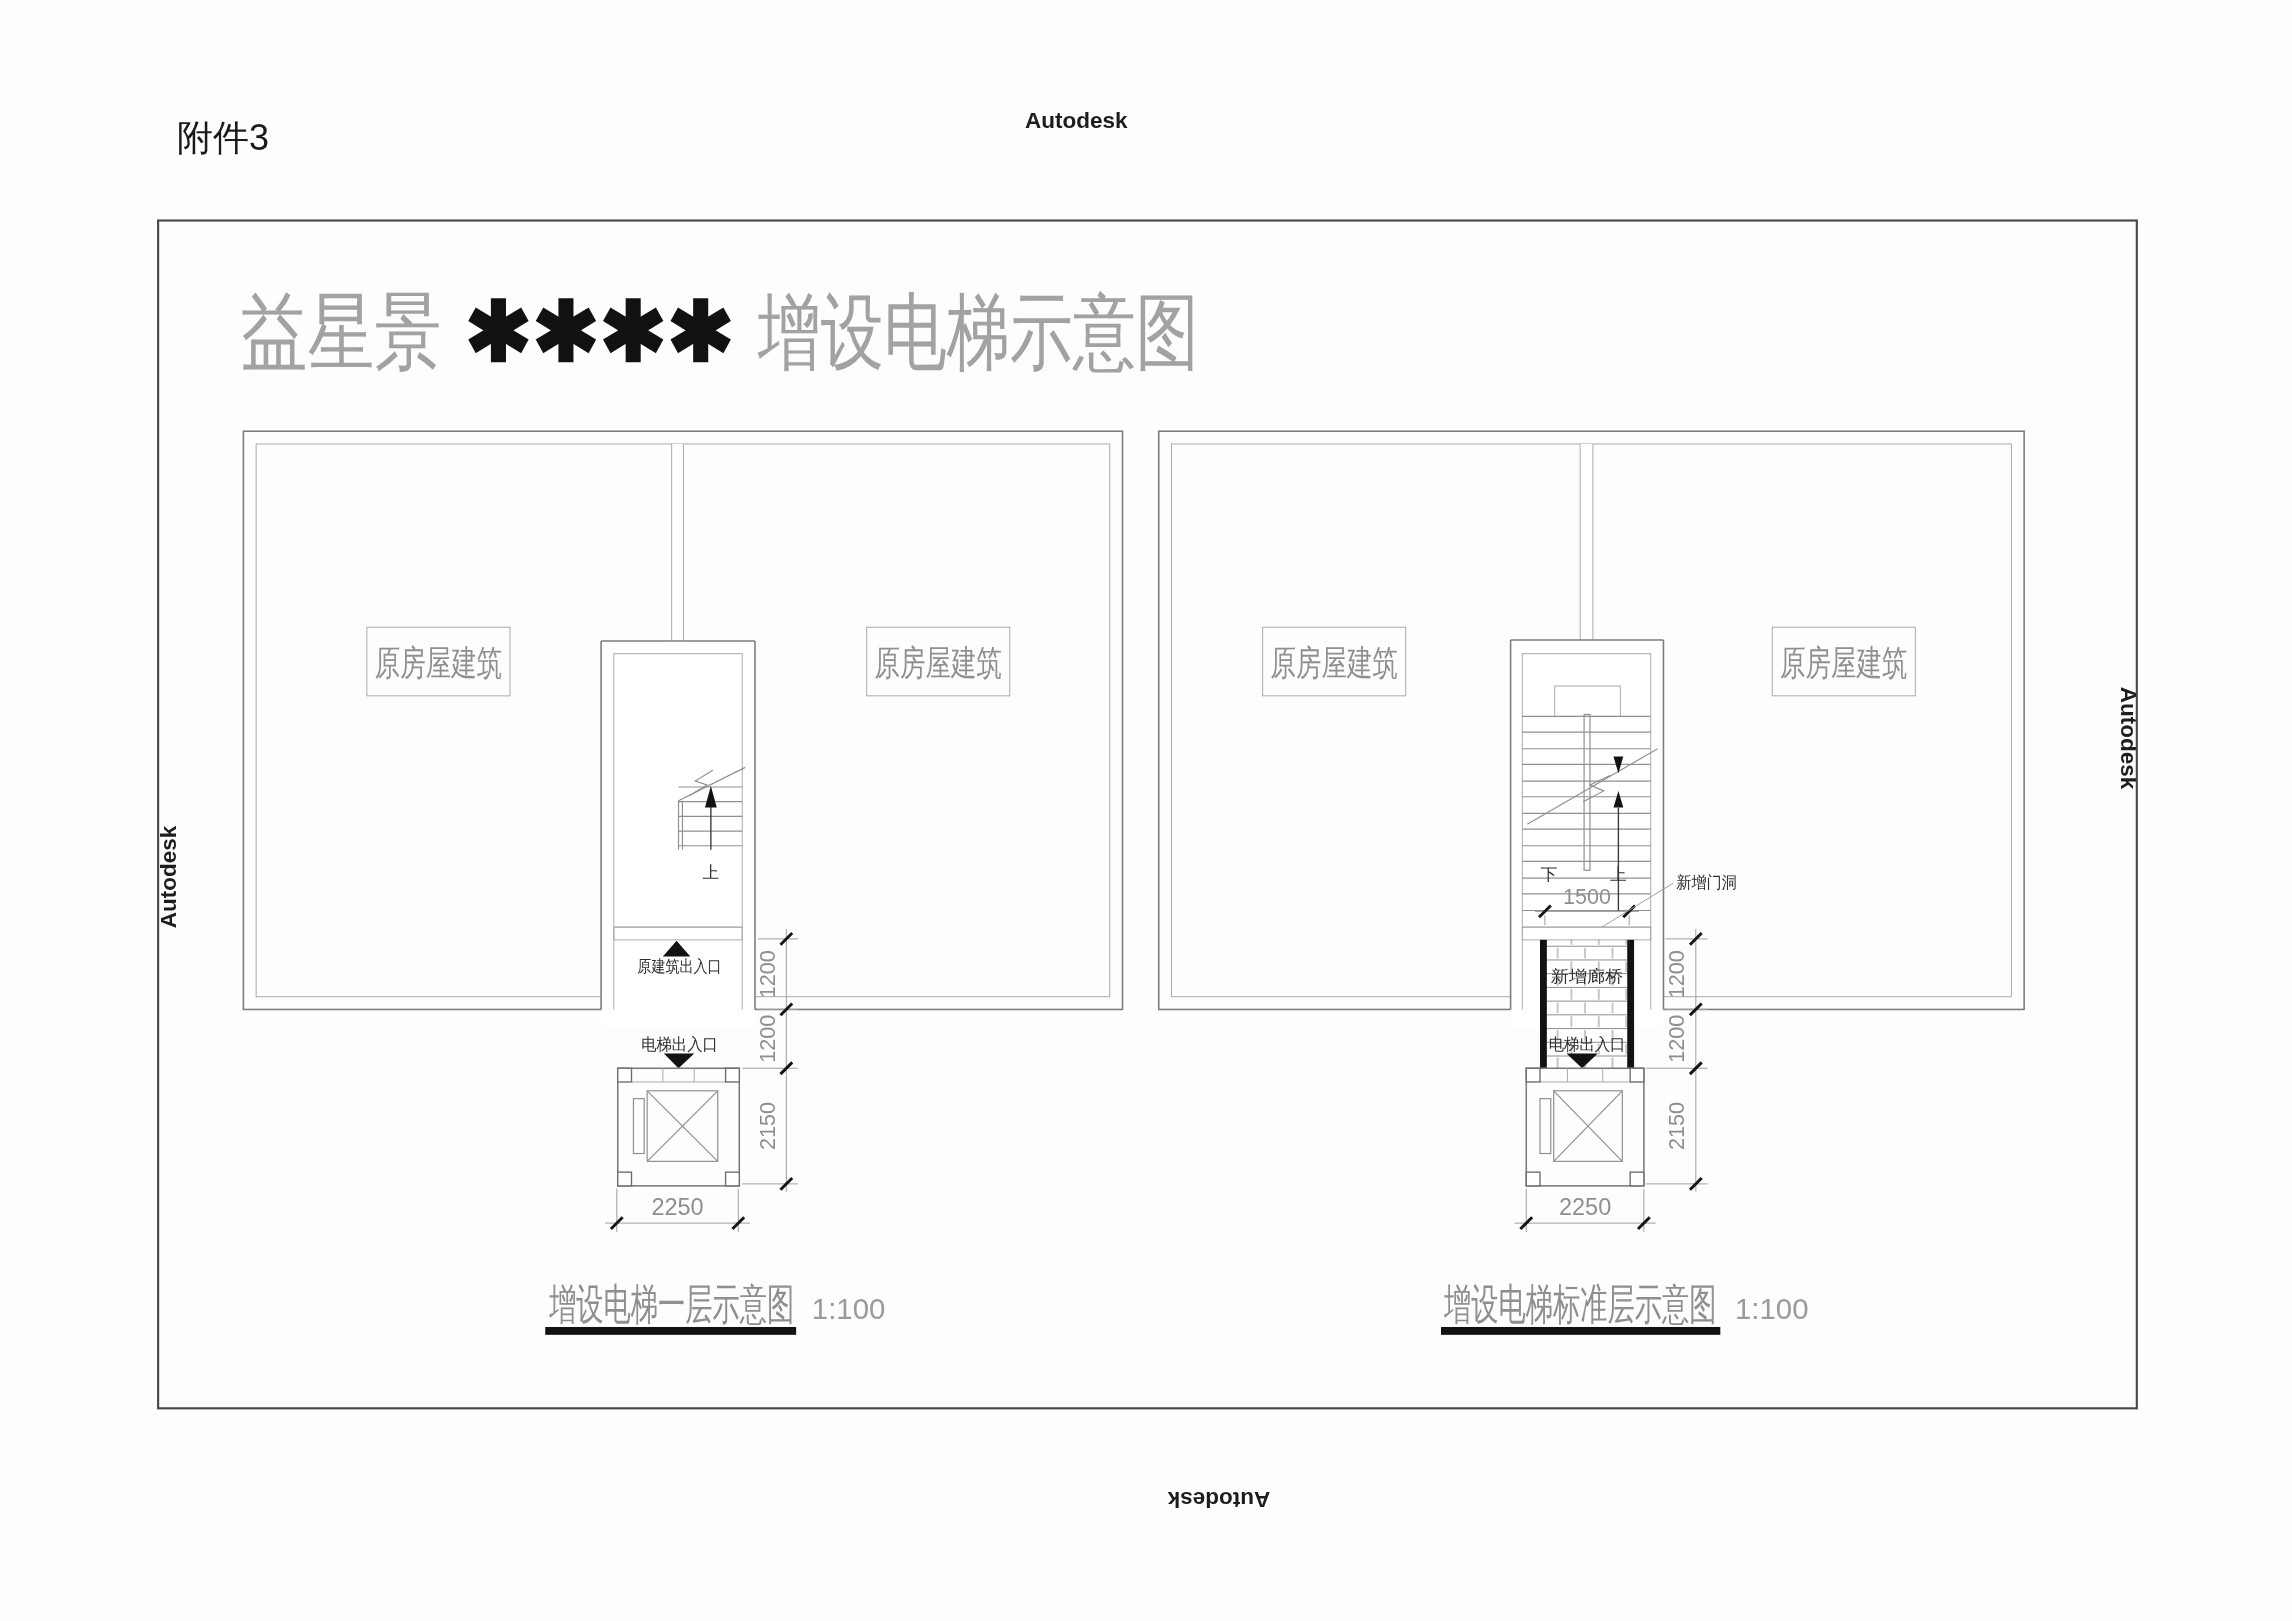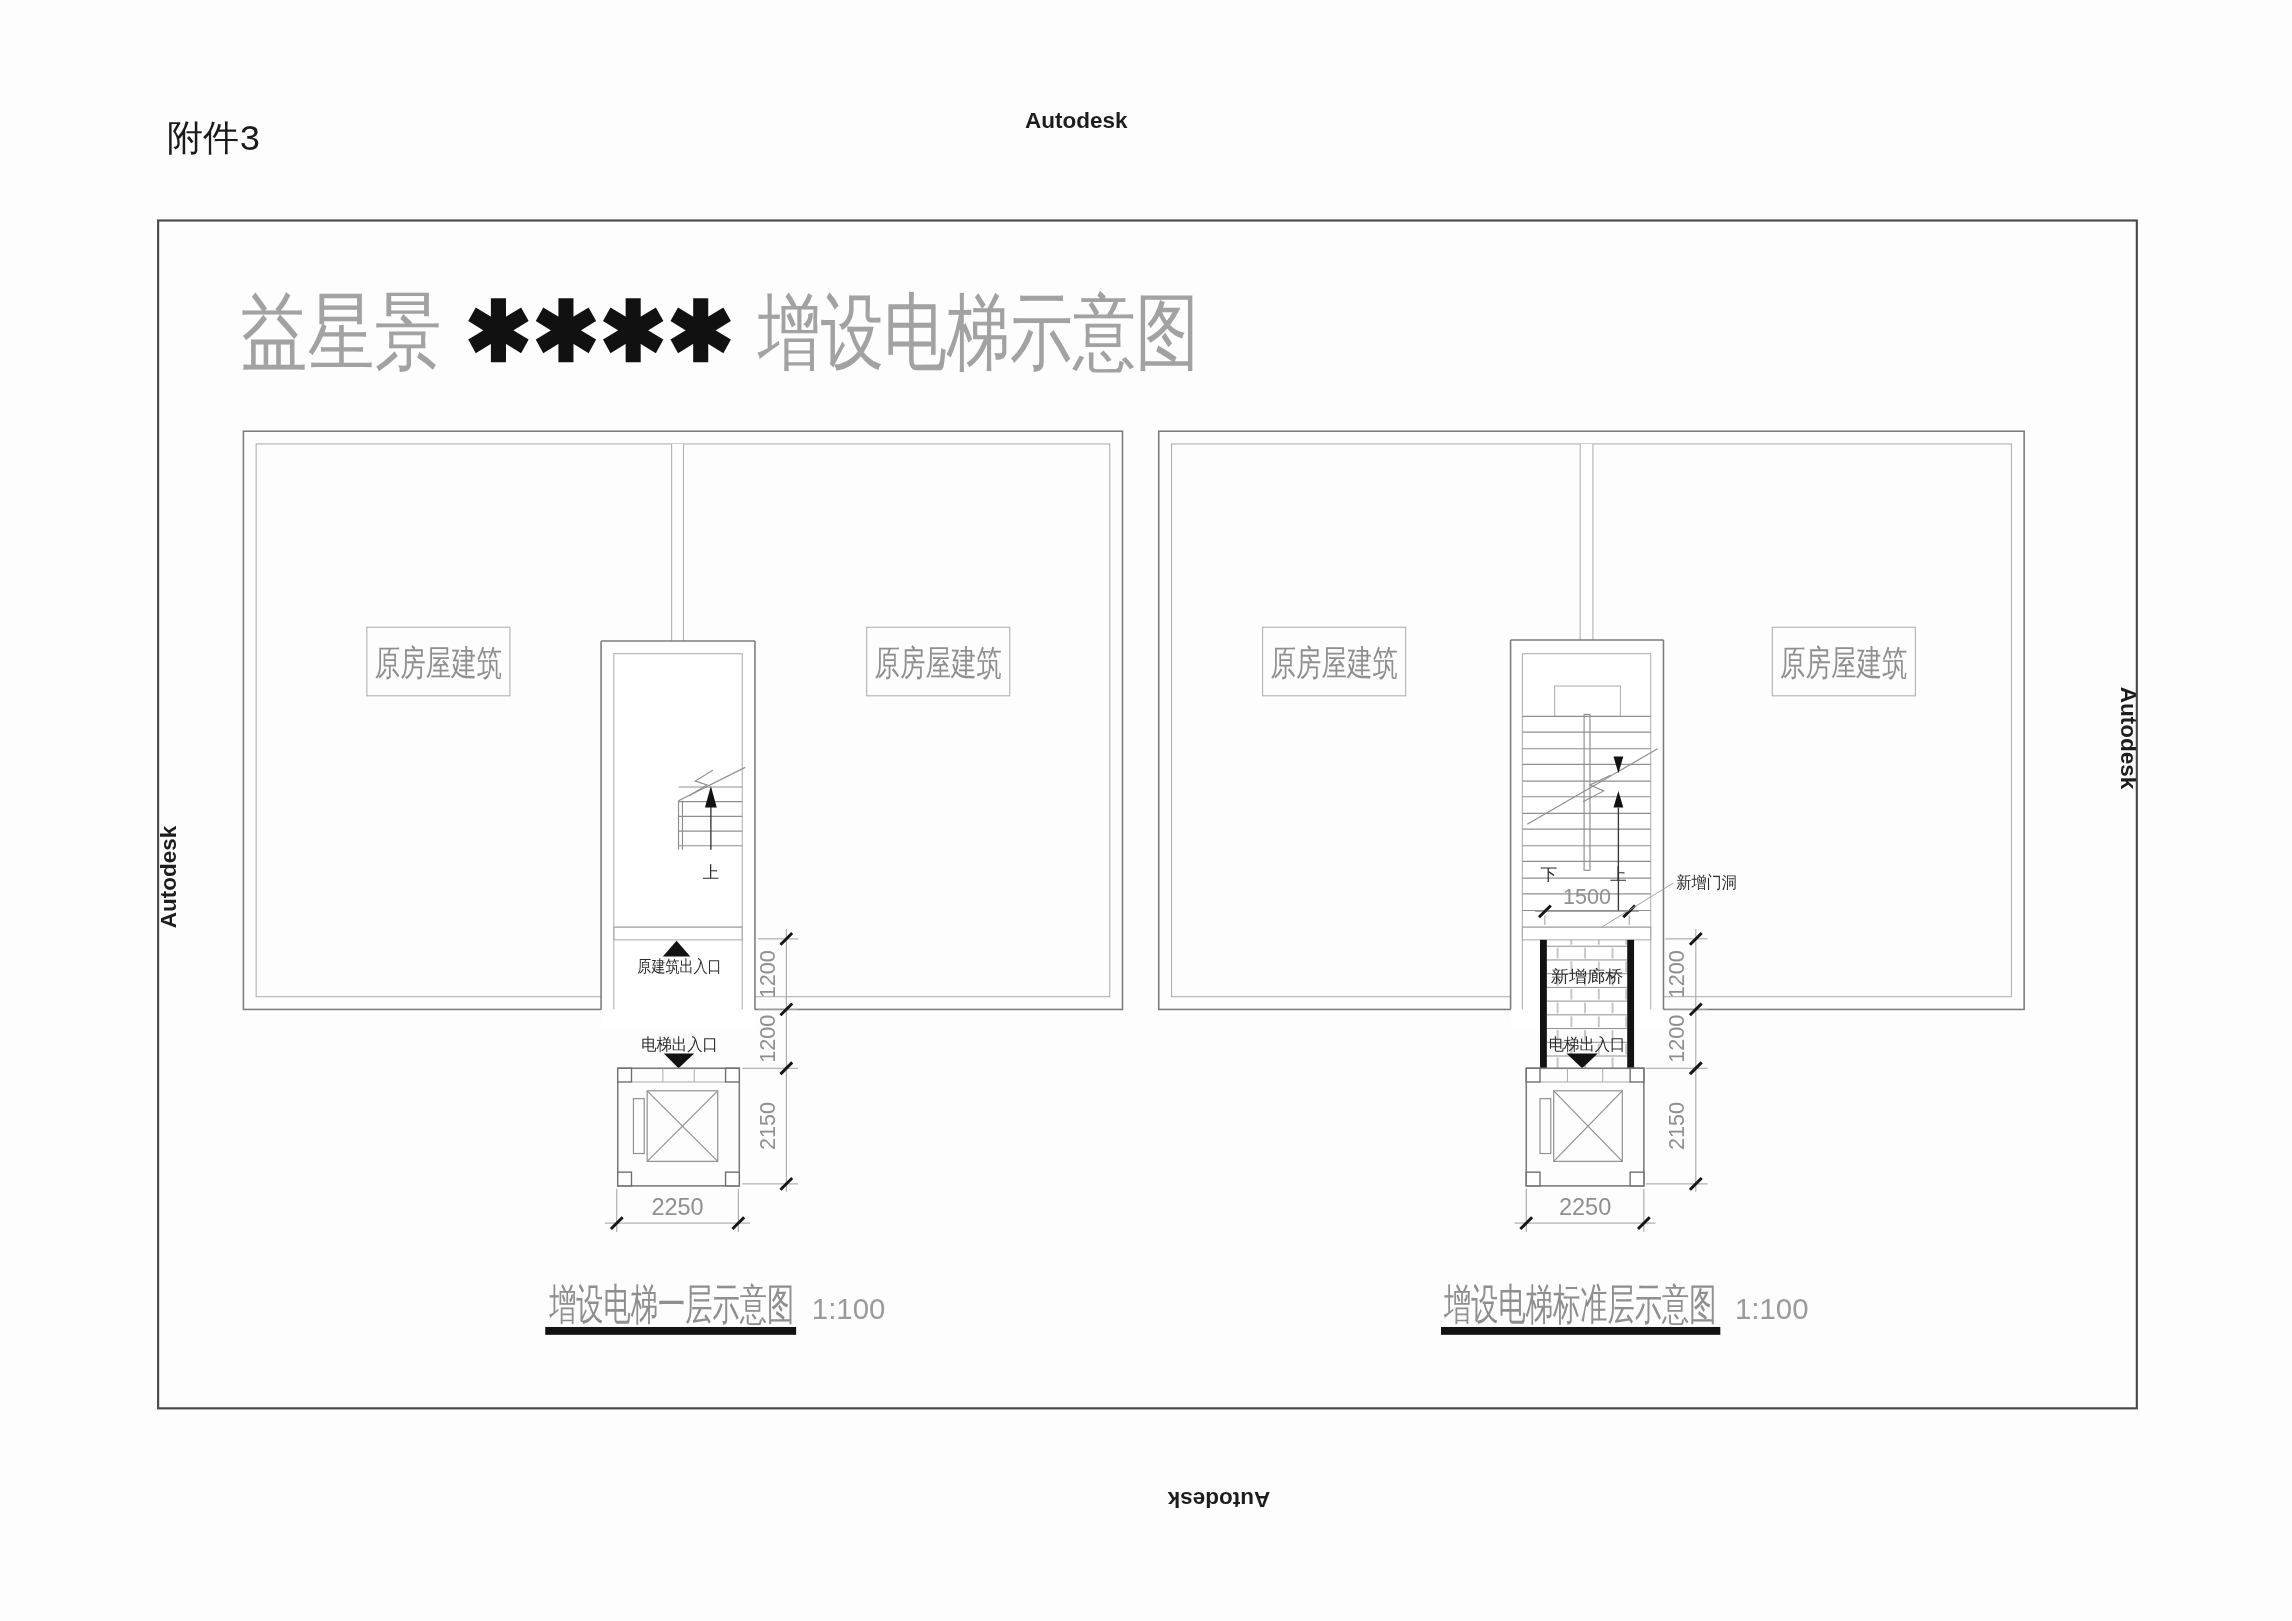--- a/index.html
+++ b/index.html
@@ -1,19 +1,19 @@
 <!DOCTYPE html>
 <html><head>
 <meta charset="utf-8">
 <style>
   html,body{margin:0;padding:0;background:#fdfdfd;}
   #canvas{position:relative;width:2293px;height:1621px;background:#fdfdfd;overflow:hidden;
           font-family:"Liberation Sans", sans-serif;}
   .abs{position:absolute;}
-  #attachment{left:167px;top:114px;font-family:Liberation Mono, monospace;
+  #attachment{left:177px;top:114px;font-family:Liberation Sans, sans-serif;
               font-size:36px;color:#1a1a1a;}
   .wm{font-size:22.5px;font-weight:bold;color:#1d1d1d;white-space:nowrap;}
   #wm-top{left:1025px;top:108px;}
   #wm-left{left:169px;top:877px;transform:translate(-50%,-50%) rotate(-90deg);}
   #wm-right{left:2128px;top:738px;transform:translate(-50%,-50%) rotate(90deg);}
   #wm-bottom{left:1219px;top:1499px;transform:translate(-50%,-50%) rotate(180deg);}
   svg{position:absolute;left:0;top:0;}
   svg text{font-family:"Liberation Sans", sans-serif;}
   .wall{stroke:#7c7c7c;stroke-width:1.6;fill:none;}
   .thin{stroke:#a8a8a8;stroke-width:1;fill:none;}

